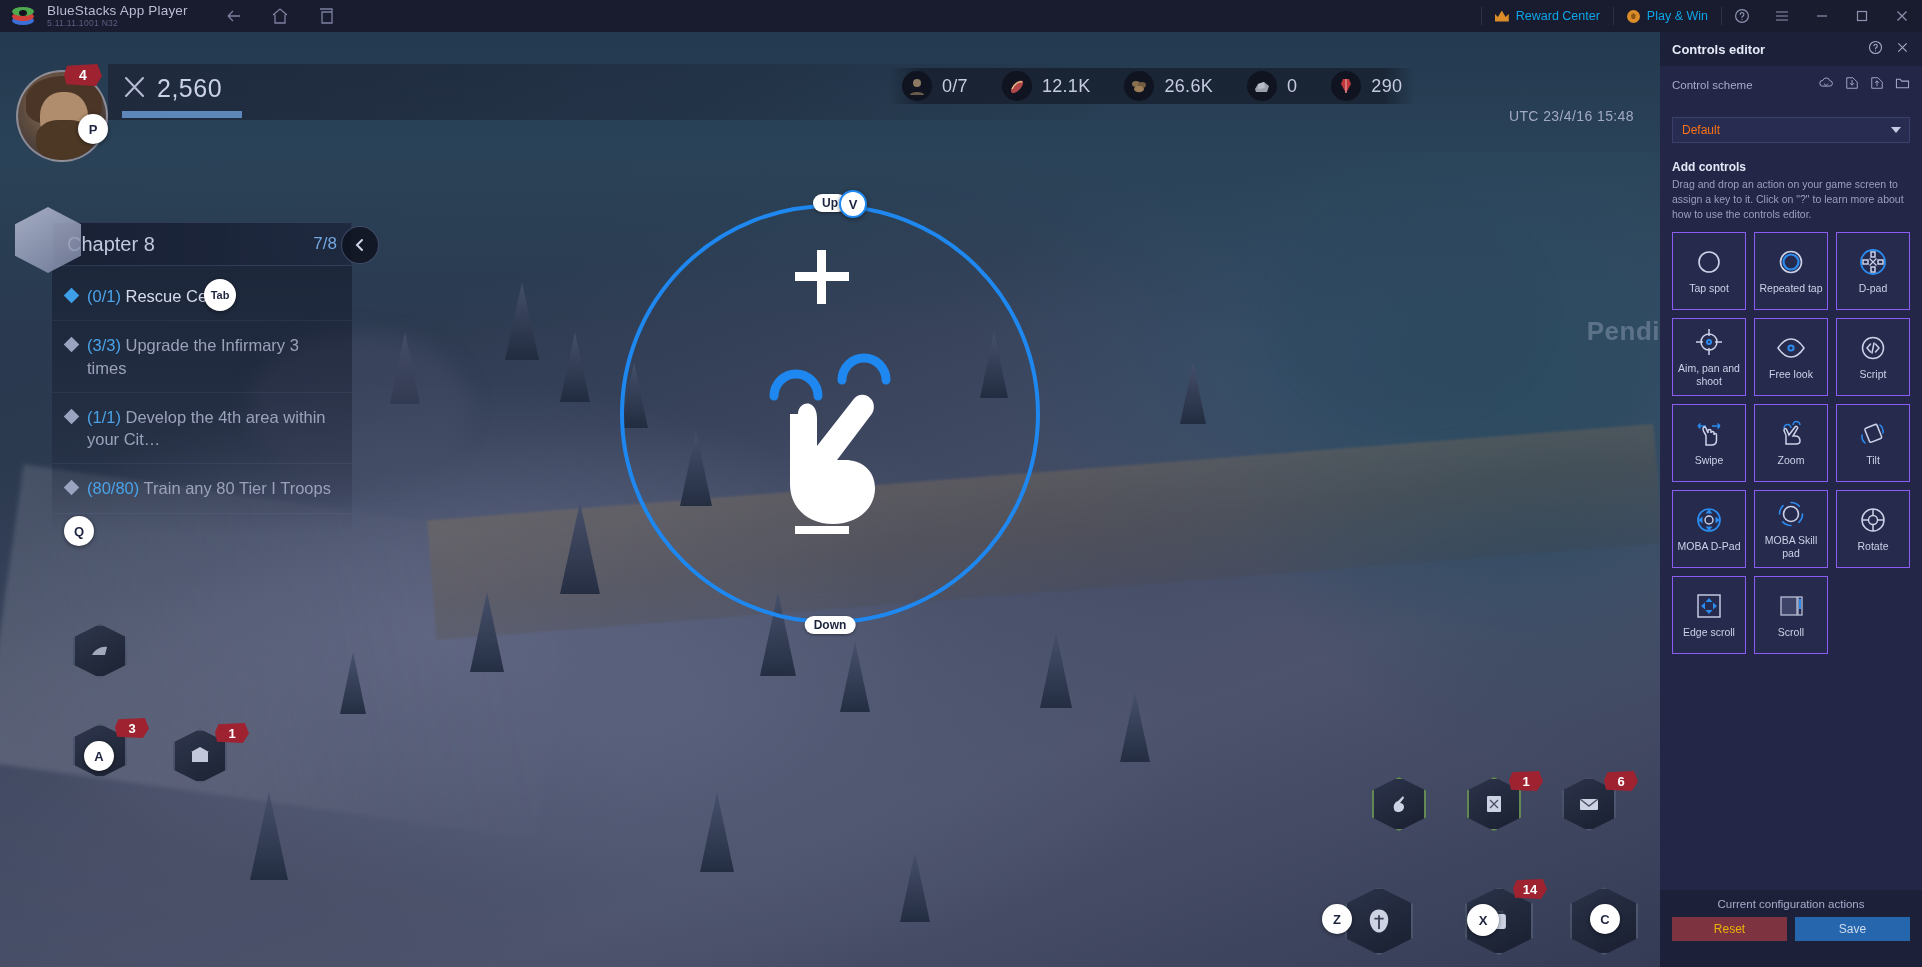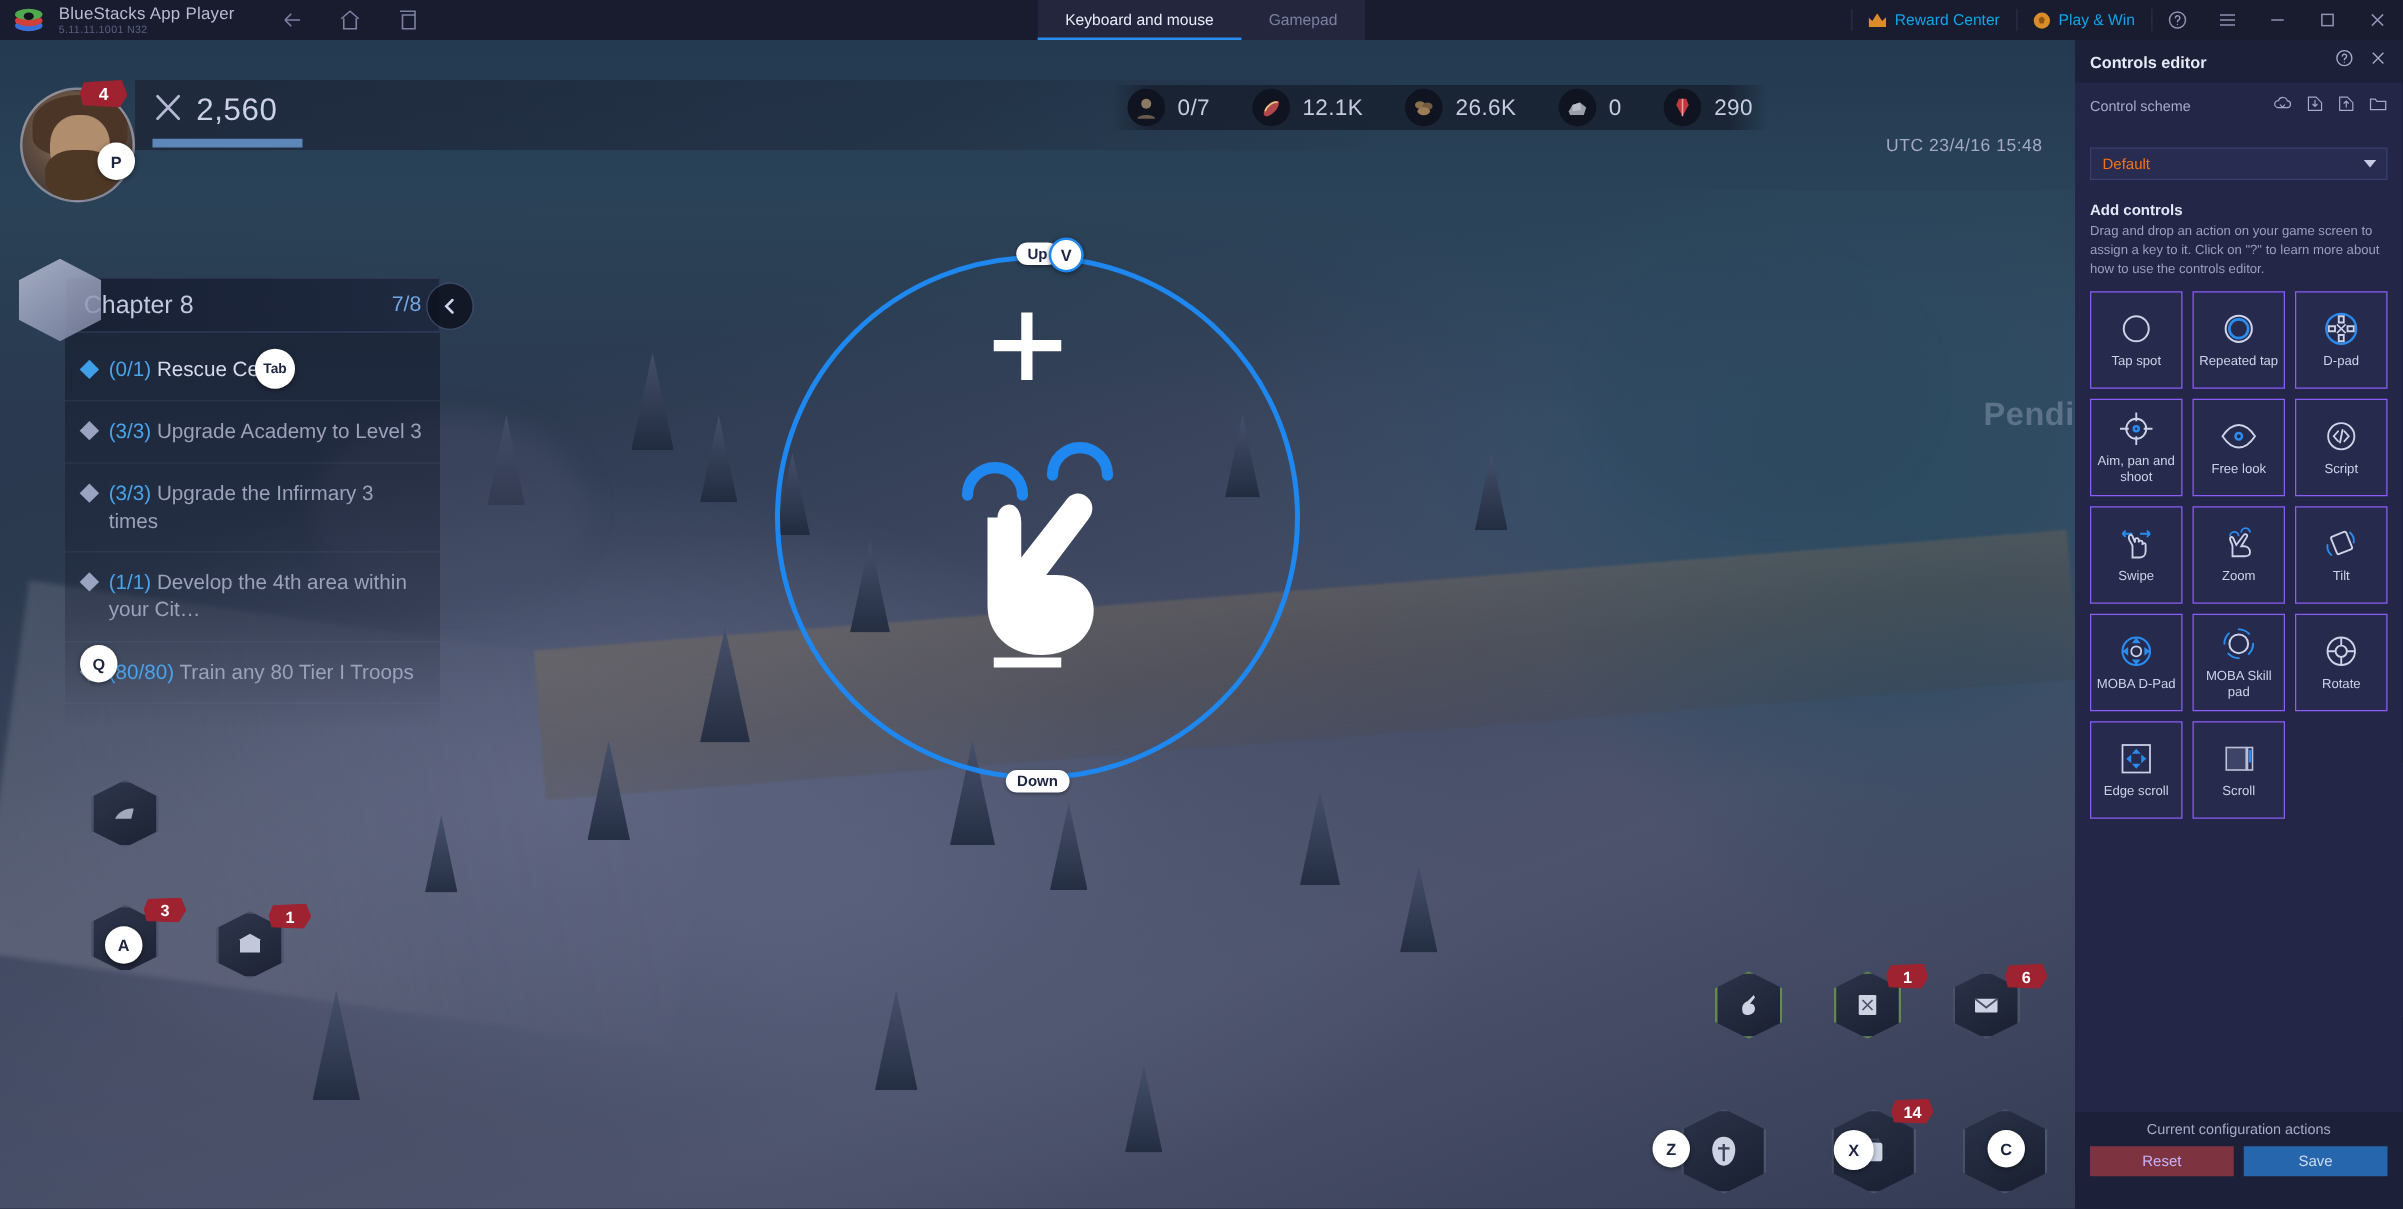--- a/index.html
+++ b/index.html
@@ -206,21 +206,21 @@
     height: 78px; border: 1px solid #8b5cf6; background: #262a4d;
     display: flex; flex-direction: column; align-items: center; justify-content: center; gap: 4px;
     cursor: pointer; padding: 4px 2px;
   }
   .cell .cl { font-size: 10.5px; color: #ccd1e8; text-align: center; line-height: 1.2; }
   .cell .ci { height: 32px; display: flex; align-items: center; justify-content: center; }
   .panel-foot { background: #1d2039; padding: 8px 12px 26px; }
   .foot-lbl { text-align: center; font-size: 11.5px; color: #a6abc9; margin-bottom: 7px; }
   .foot-btns { display: flex; gap: 8px; }
   .btn { flex: 1; height: 24px; display: flex; align-items: center; justify-content: center; font-size: 12px; cursor: pointer; border: none; }
-  .btn-reset { background: #7e3340; color: #c4b5fd; }
+  .btn-reset { background: #7e3340; color: #eab308; }
   .btn-save { background: #2566ad; color: #cfdcee; }
 
   
   .botstrip { height: 32px; background: #1a1c30; }
 </style>
 </head>
 <body>
 
 <div id="app">
 
@@ -247,24 +247,20 @@
           <path d="M3 9l7-6 7 6M5 8.5V17h10V8.5"></path>
         </svg>
       </span>
       <span>
         <svg width="20" height="20" viewBox="0 0 20 20" fill="none" stroke="#7c81a0" stroke-width="1.3">
           <path d="M4 3h12v3M6 6h10v11H6z"></path>
         </svg>
       </span>
     </div>
 
-    <div class="tabs-wrap">
-      <div class="tab active">Keyboard and mouse</div>
-      <div class="tab">Gamepad</div>
-    </div>
 
     <div class="topright">
       <div class="tr-sep"></div>
       <div class="tr-item">
         <span class="crown"></span>
         <span>Reward Center</span>
       </div>
       <div class="tr-sep"></div>
       <div class="tr-item">
         <span class="coin">
@@ -418,24 +414,20 @@
               </svg>
           </div>
         </div>
         <div class="quest-list">
           <div class="quest-item active">
             <span class="dia"></span>
             <span class="txt"><span class="num">(0/1)</span> <span>Rescue Cecia</span></span>
           </div>
           <div class="quest-item">
             <span class="dia"></span>
-            <span class="txt"><span class="num">(3/3)</span> <span>Upgrade Academy to Level 3</span></span>
-          </div>
-          <div class="quest-item">
-            <span class="dia"></span>
             <span class="txt"><span class="num">(3/3)</span> <span>Upgrade the Infirmary 3 times</span></span>
           </div>
           <div class="quest-item">
             <span class="dia"></span>
             <span class="txt"><span class="num">(1/1)</span> <span>Develop the 4th area within your Cit…</span></span>
           </div>
           <div class="quest-item">
             <span class="dia"></span>
             <span class="txt"><span class="num">(80/80)</span> <span>Train any 80 Tier I Troops</span></span>
           </div>

